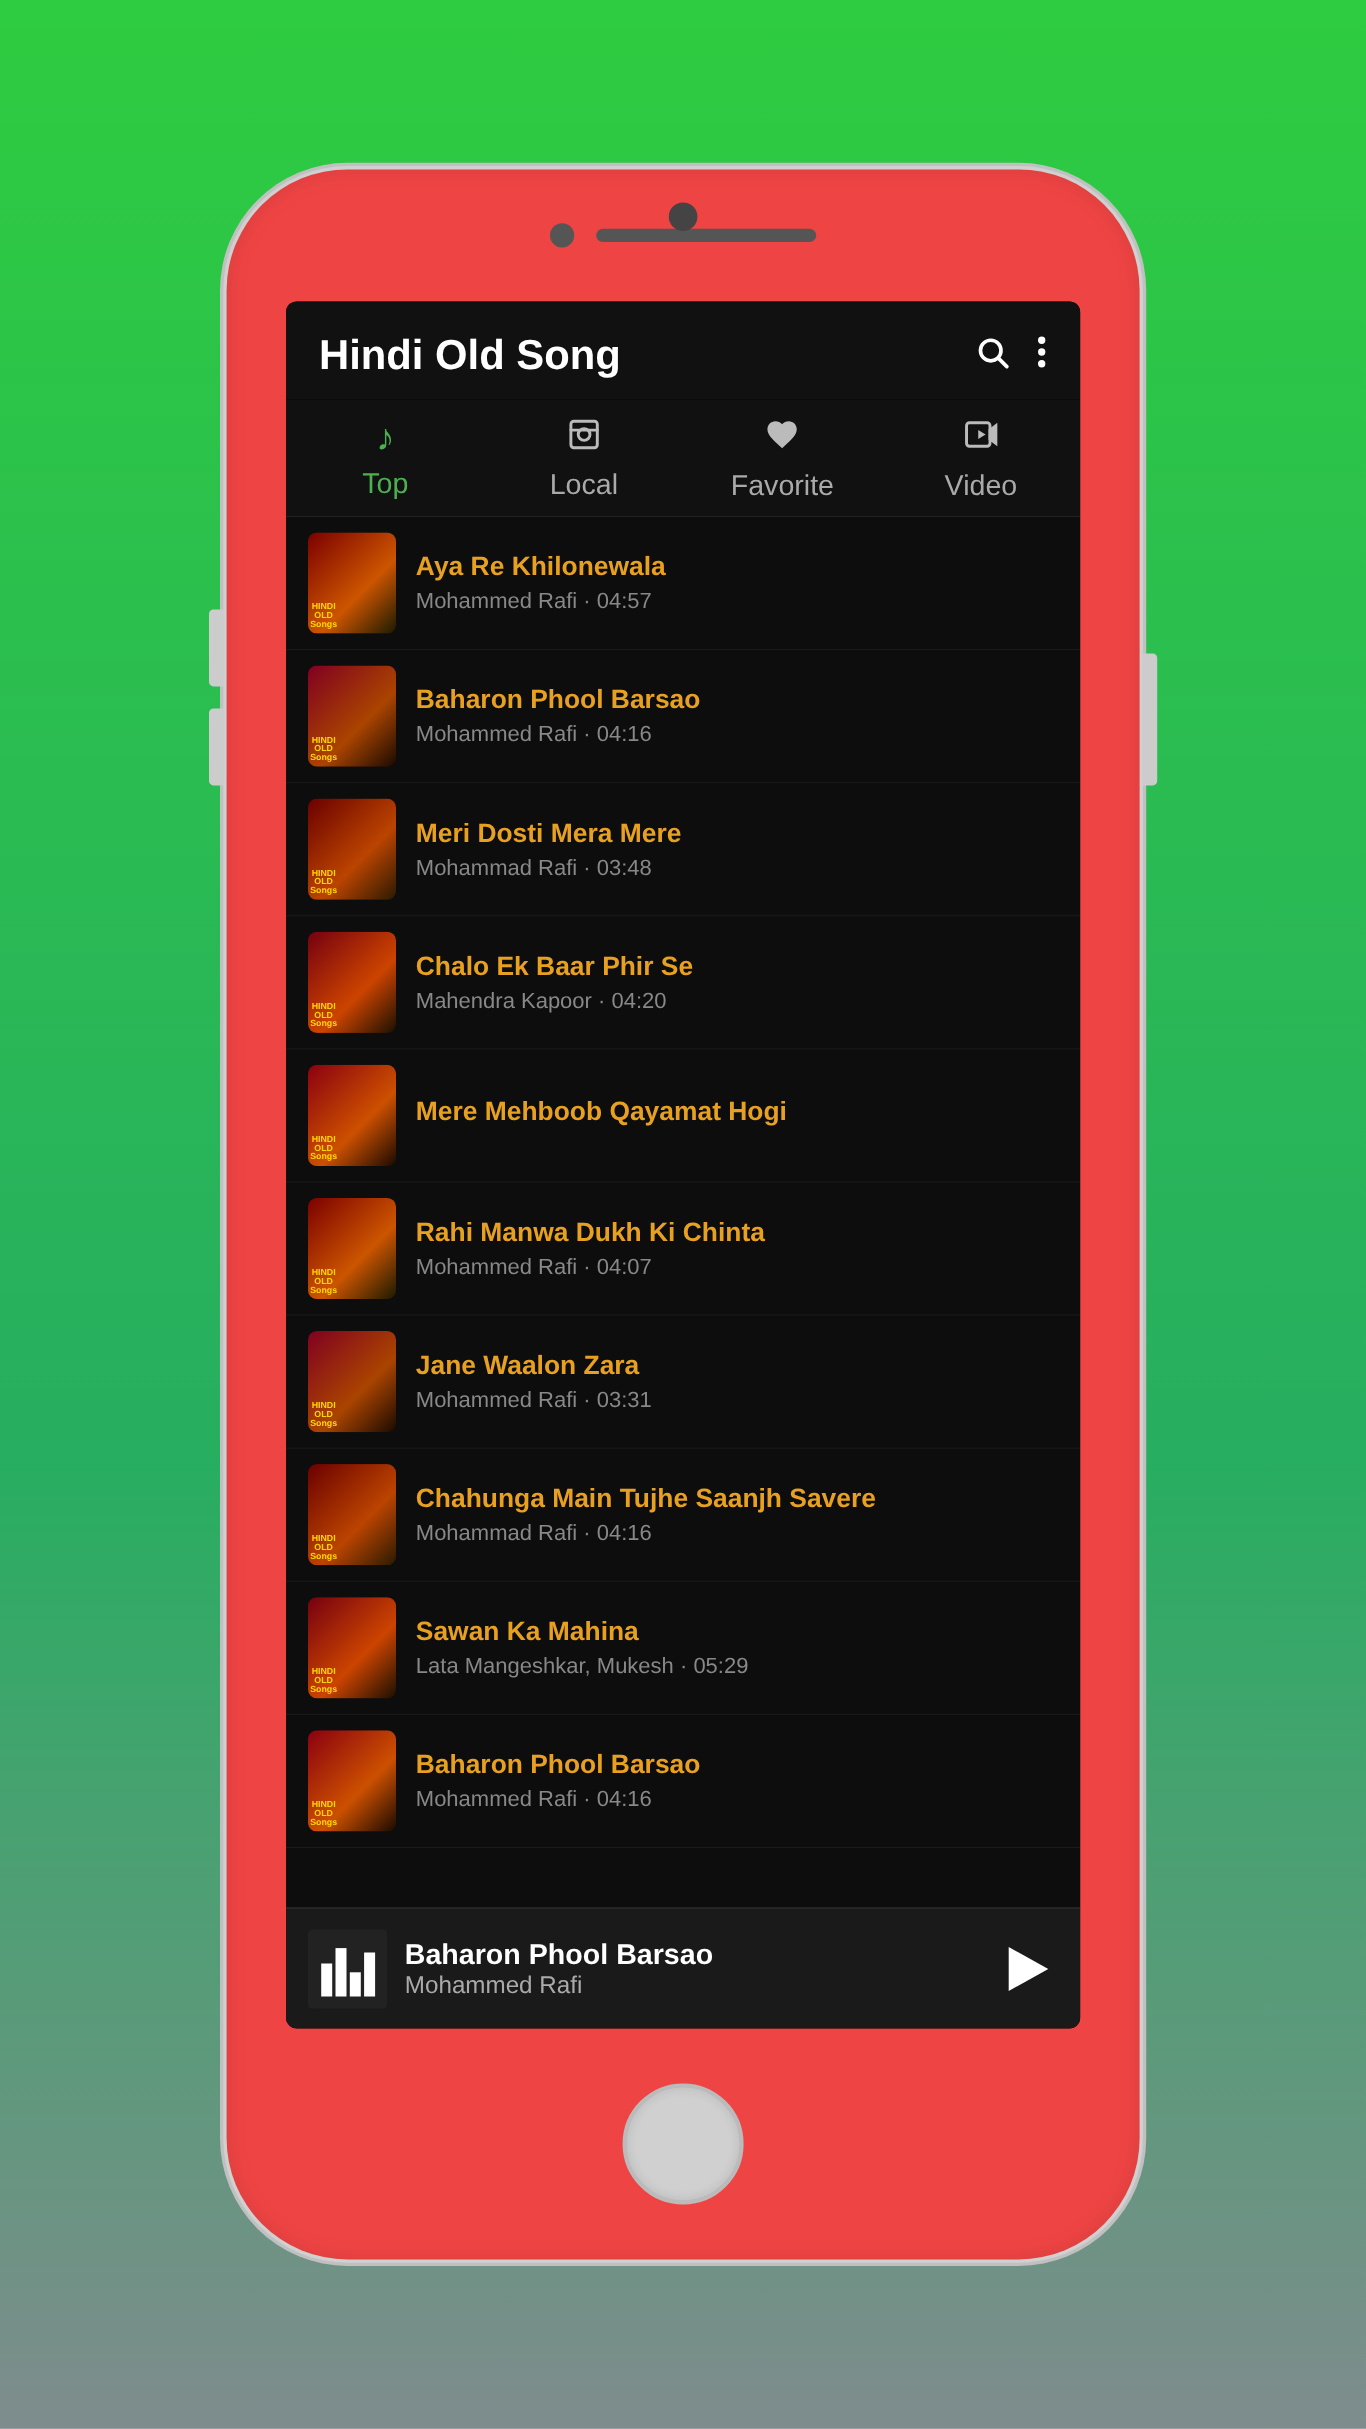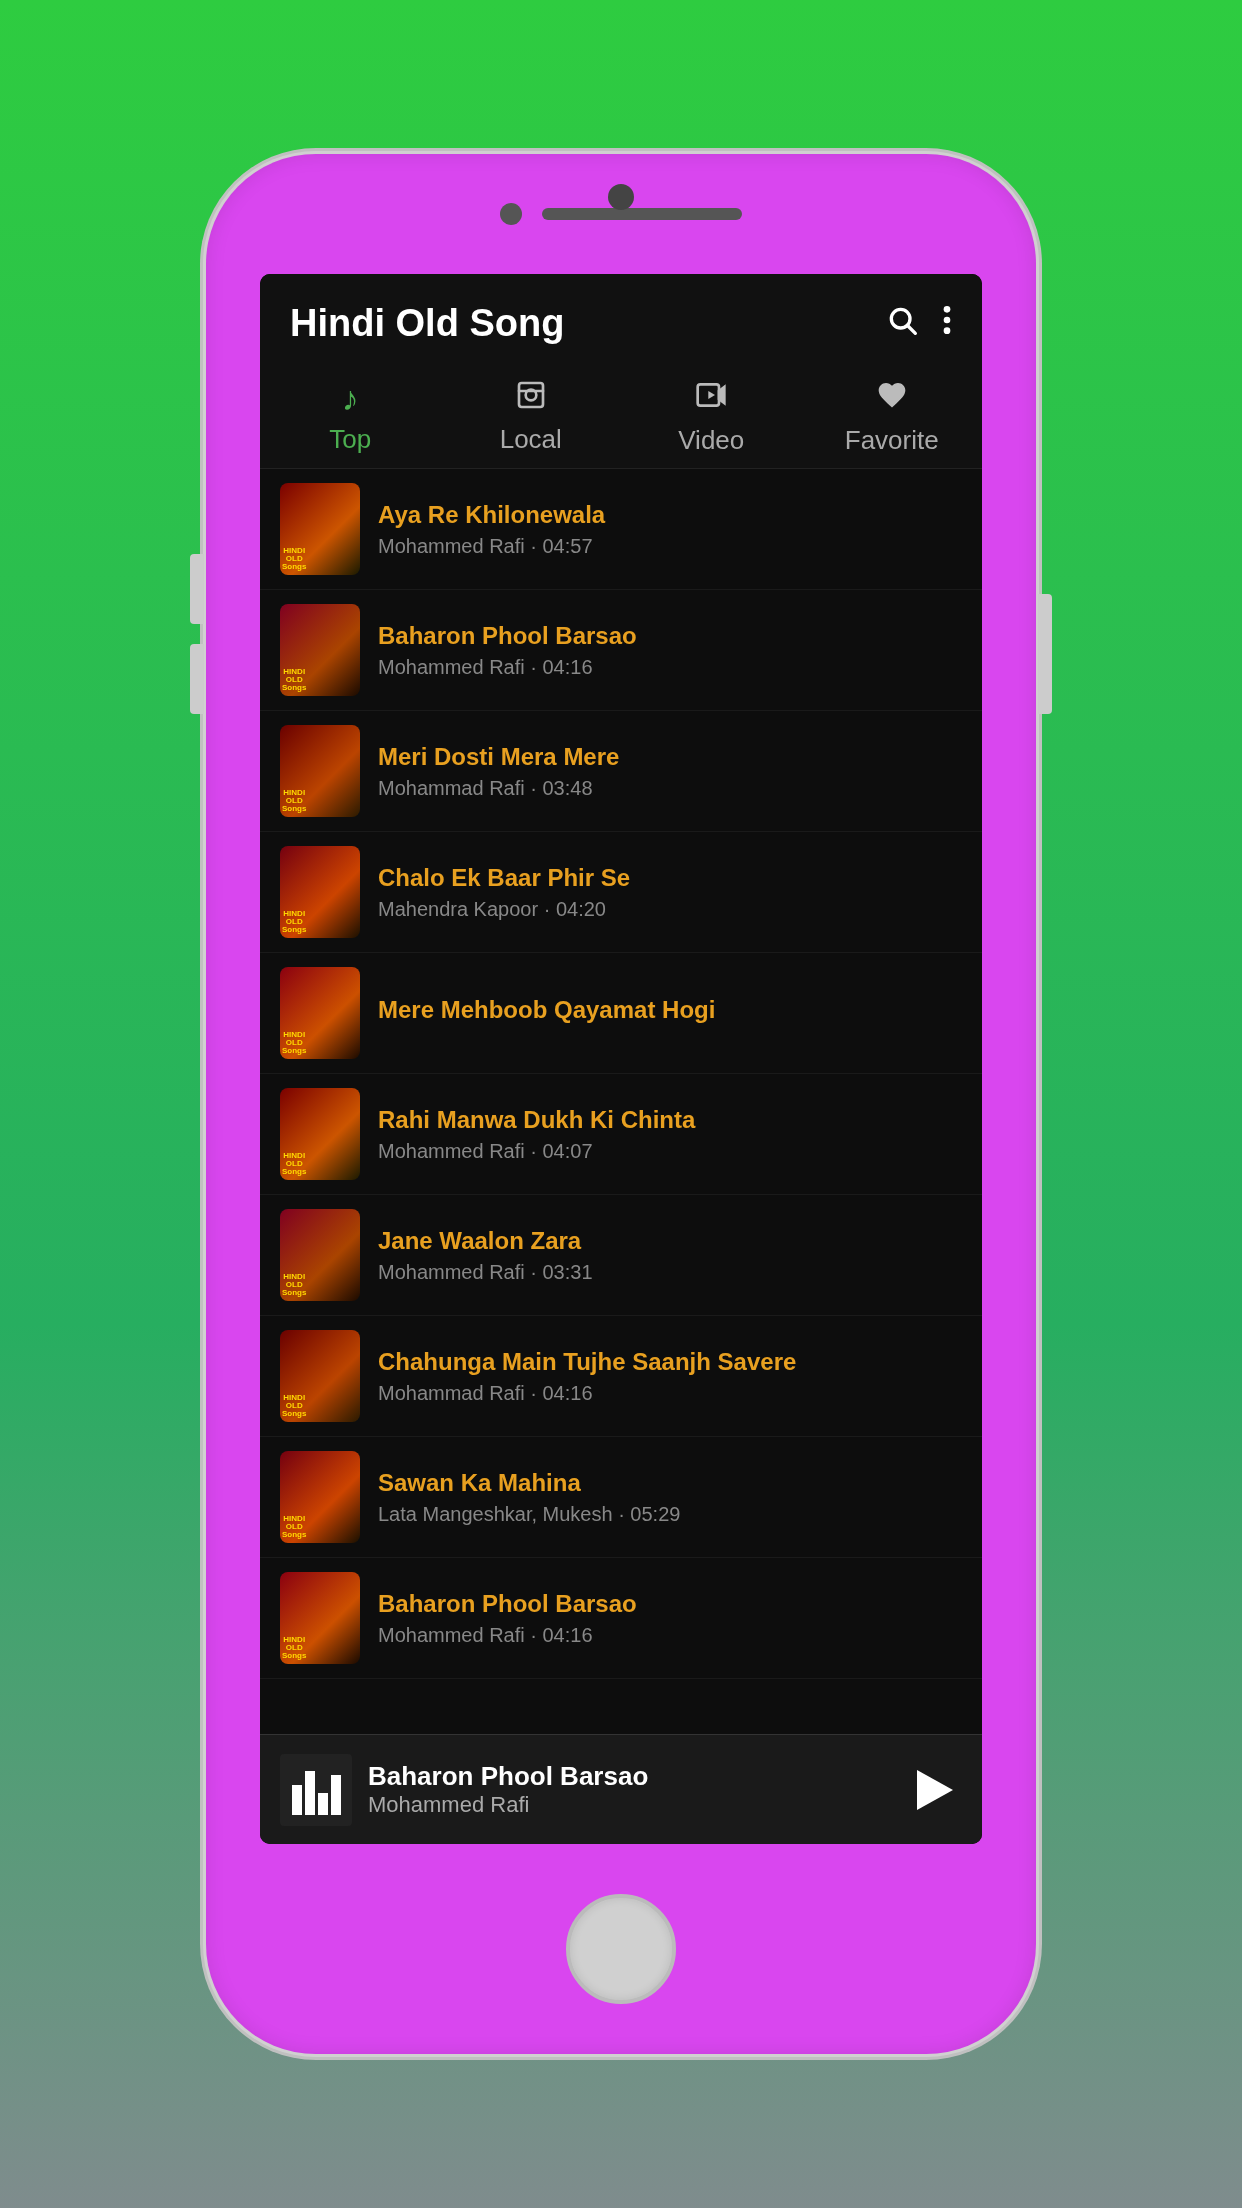--- a/index.html
+++ b/index.html
@@ -8,21 +8,21 @@
       width: 1242px;
       height: 2208px;
       display: flex;
       align-items: center;
       justify-content: center;
       font-family: -apple-system, BlinkMacSystemFont, 'Helvetica Neue', Arial, sans-serif;
     }
     .phone-frame {
       width: 830px;
       height: 1900px;
-      background: #d946ef;
+      background: #ef4444;
       border-radius: 110px;
       position: relative;
       box-shadow: 0 0 0 3px #d0d0d0, 0 0 0 6px #c0c0c0, inset 0 0 20px rgba(0,0,0,0.1);
       display: flex;
       flex-direction: column;
       align-items: center;
     }
     .phone-top-bar {
       width: 100%;
       height: 120px;
@@ -317,35 +317,35 @@
           <svg width="32" height="32" viewBox="0 0 24 24" fill="none" stroke="#bbb" stroke-width="2" stroke-linecap="round">
             <rect x="3" y="3" width="18" height="18" rx="2"></rect>
             <circle cx="12" cy="12" r="4"></circle>
             <line x1="3" y1="9" x2="21" y2="9"></line>
           </svg>
         </span>
         <span class="tab-label">Local</span>
       </div>
       <div class="tab">
         <span class="tab-icon">
+          <svg width="32" height="32" viewBox="0 0 24 24" fill="#bbb" stroke="none">
+            <path d="M12 21.35l-1.45-1.32C5.4 15.36 2 12.28 2 8.5 2 5.42 4.42 3 7.5 3c1.74 0 3.41.81 4.5 2.09C13.09 3.81 14.76 3 16.5 3 19.58 3 22 5.42 22 8.5c0 3.78-3.4 6.86-8.55 11.54L12 21.35z"></path>
+          </svg>
+        </span>
+        <span class="tab-label">Favorite</span>
+      </div>
+      <div class="tab">
+        <span class="tab-icon">
           <svg width="32" height="32" viewBox="0 0 24 24" fill="none" stroke="#bbb" stroke-width="2" stroke-linecap="round">
             <rect x="2" y="4" width="16" height="16" rx="2"></rect>
             <polygon points="18,9 22,6 22,18 18,15" fill="#bbb"></polygon>
             <polygon points="10,9 15,12 10,15" fill="#bbb" stroke="none"></polygon>
           </svg>
         </span>
         <span class="tab-label">Video</span>
-      </div>
-      <div class="tab">
-        <span class="tab-icon">
-          <svg width="32" height="32" viewBox="0 0 24 24" fill="#bbb" stroke="none">
-            <path d="M12 21.35l-1.45-1.32C5.4 15.36 2 12.28 2 8.5 2 5.42 4.42 3 7.5 3c1.74 0 3.41.81 4.5 2.09C13.09 3.81 14.76 3 16.5 3 19.58 3 22 5.42 22 8.5c0 3.78-3.4 6.86-8.55 11.54L12 21.35z"></path>
-          </svg>
-        </span>
-        <span class="tab-label">Favorite</span>
       </div>
     </div>
 
     <div class="song-list">
 
     <div class="song-item">
     <div class="song-thumb">
       <div class="thumb-inner" style="background:linear-gradient(135deg, #7B0000 0%, #cc5500 60%, #1a1a00 100%);">
         <div class="thumb-label">HINDI<br>OLD<br>Songs</div>
       </div>

